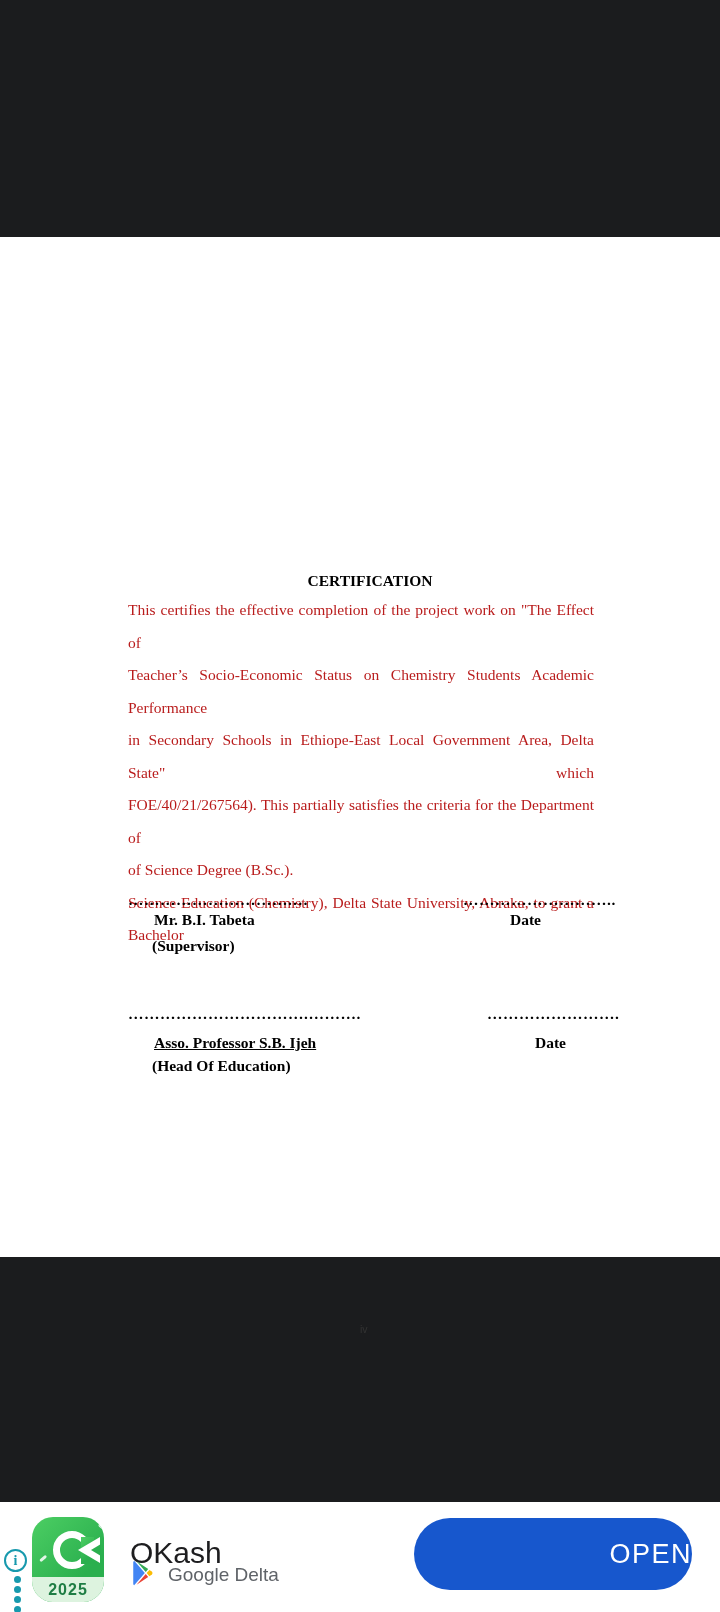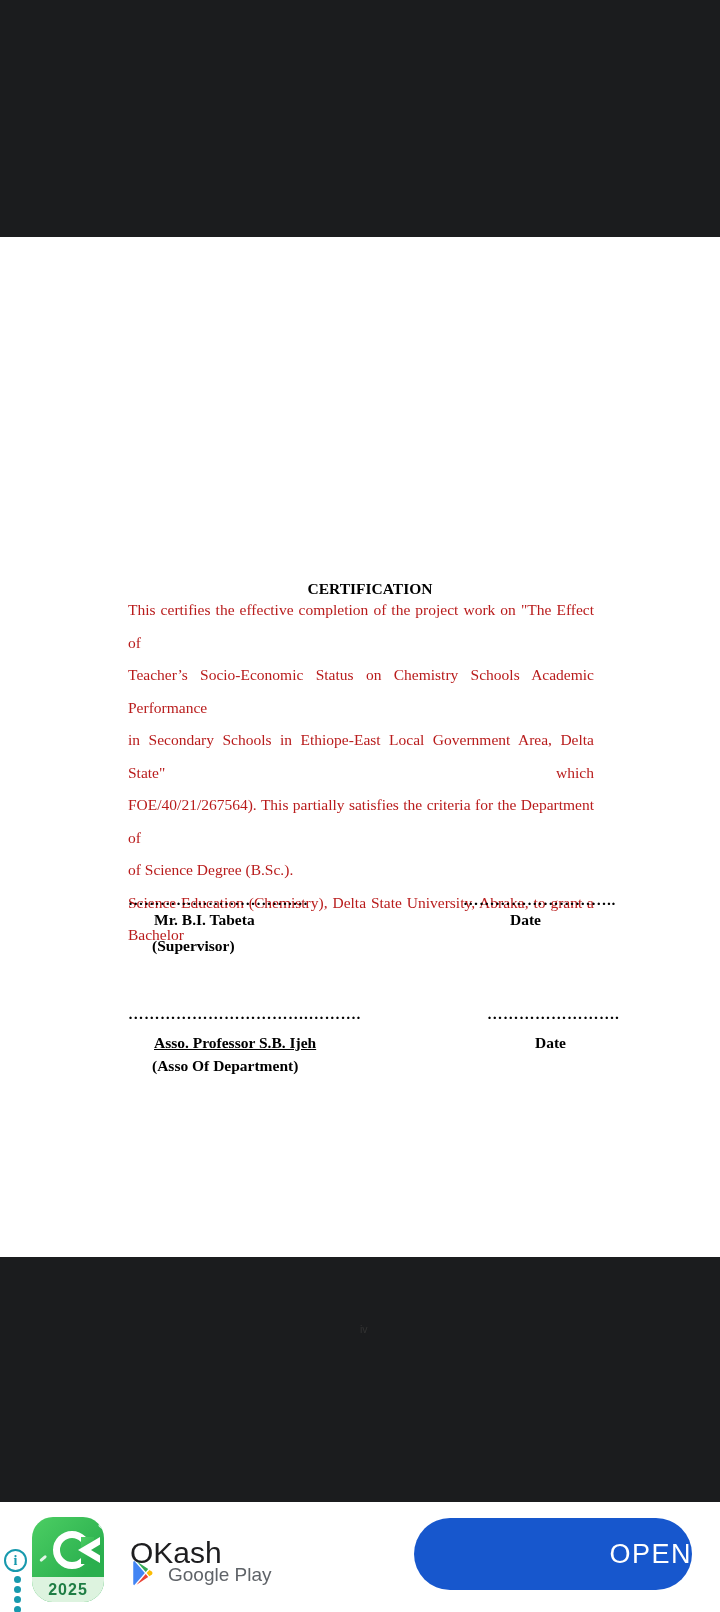--- a/index.html
+++ b/index.html
@@ -19,21 +19,21 @@
   *{margin:0;padding:0;box-sizing:border-box;}
   html,body{width:720px;height:1612px;overflow:hidden;}
   body{position:relative;background:var(--dark-bg);font-family:"Liberation Serif",serif;}
 
   
   .doc-page{
     position:absolute;left:0;top:237px;width:720px;height:1020px;
     background:#ffffff;color:#111;
   }
   .doc-heading{
-    position:absolute;left:128px;top:343px;width:466px;height:17px;
+    position:absolute;left:128px;top:335px;width:466px;height:17px;
     text-align:center;text-indent:18px;
     font-size:15.5px;font-weight:bold;line-height:17px;color:#000;
   }
   .doc-para{
     position:absolute;left:128px;top:357px;width:466px;
     font-size:15.5px;line-height:32.5px;color:#b91c1c;
   }
   .doc-para .pline{text-align:justify;text-align-last:justify;white-space:normal;}
   .doc-para .pline.last{text-align:left;text-align-last:left;}
 
@@ -114,38 +114,38 @@
 <body>
 
 <div style="position:absolute;left:0;top:0;width:720px;height:237px;"></div>
 
 <div class="doc-page">
 
   <div class="doc-heading">CERTIFICATION</div>
 
   <div class="doc-para">
     <div class="pline">This certifies the effective completion of the project work on "The Effect of</div>
-    <div class="pline">Teacher’s Socio-Economic Status on Chemistry Schools Academic Performance</div>
+    <div class="pline">Teacher’s Socio-Economic Status on Chemistry Students Academic Performance</div>
     <div class="pline">in Secondary Schools in Ethiope-East Local Government Area, Delta State" which</div>
     <div class="pline">FOE/40/21/267564). This partially satisfies the criteria for the Department of</div>
     <div class="pline last">of Science Degree (B.Sc.).</div>
     <div class="pline">Science Education (Chemistry), Delta State University, Abraka, to grant a Bachelor</div>
   </div>
 
   <div class="sig-dots" style="left:128px;top:654px;">………………………….…</div>
   <div class="sig-dots" style="left:463px;top:654px;">………………………..</div>
   <div class="sig-text" style="left:154px;top:674px;text-align:right;">Mr. B.I. Tabeta</div>
   <div class="sig-text" style="left:510px;top:674px;">Date</div>
   <div class="sig-text" style="left:152px;top:700px;">(Supervisor)</div>
 
   <div class="sig-dots" style="left:128px;top:768px;">…………………………….……….</div>
   <div class="sig-dots" style="left:487px;top:768px;">…………………….</div>
   <div class="sig-text" style="left:154px;top:797px;text-decoration:underline;">Asso. Professor S.B. Ijeh</div>
   <div class="sig-text" style="left:535px;top:797px;">Date</div>
-  <div class="sig-text" style="left:152px;top:820px;">(Asso Of Department)</div>
+  <div class="sig-text" style="left:152px;top:820px;">(Head Of Education)</div>
 
   <div class="page-number">iv</div>
 </div>
 
 <div style="position:absolute;left:0;top:1257px;width:720px;height:245px;"></div>
 
 <div class="ad-banner">
 
   <div class="ad-info">i</div>
   <div style="position:absolute;left:0;top:70px;width:30px;height:40px;">
@@ -169,18 +169,18 @@
   </div>
 
   <div class="app-name">OKash</div>
 
   <svg class="play-logo" viewBox="0 0 24 24" preserveAspectRatio="none">
     <path style="fill:var(--play-blue)" d="M3,20.5V3.5C3,2.91,3.34,2.39,3.84,2.15L13.69,12L3.84,21.85C3.34,21.61,3,21.09,3,20.5Z"></path>
     <path style="fill:var(--play-green)" d="M6.05,2.66L16.81,8.88L14.54,11.15L6.05,2.66Z"></path>
     <path style="fill:var(--play-yellow)" d="M20.16,10.81C20.5,11.08,20.75,11.5,20.75,12C20.75,12.5,20.53,12.9,20.18,13.18L17.89,14.5L15.39,12L17.89,9.5L20.16,10.81Z"></path>
     <path style="fill:var(--play-red)" d="M6.05,21.34L16.81,15.12L14.54,12.85L6.05,21.34Z"></path>
   </svg>
-  <div class="play-label">Google Play</div>
+  <div class="play-label">Google Delta</div>
 
   <button class="open-btn">
     <span>OPEN</span>
   </button>
 </div>
 
 </body></html>

